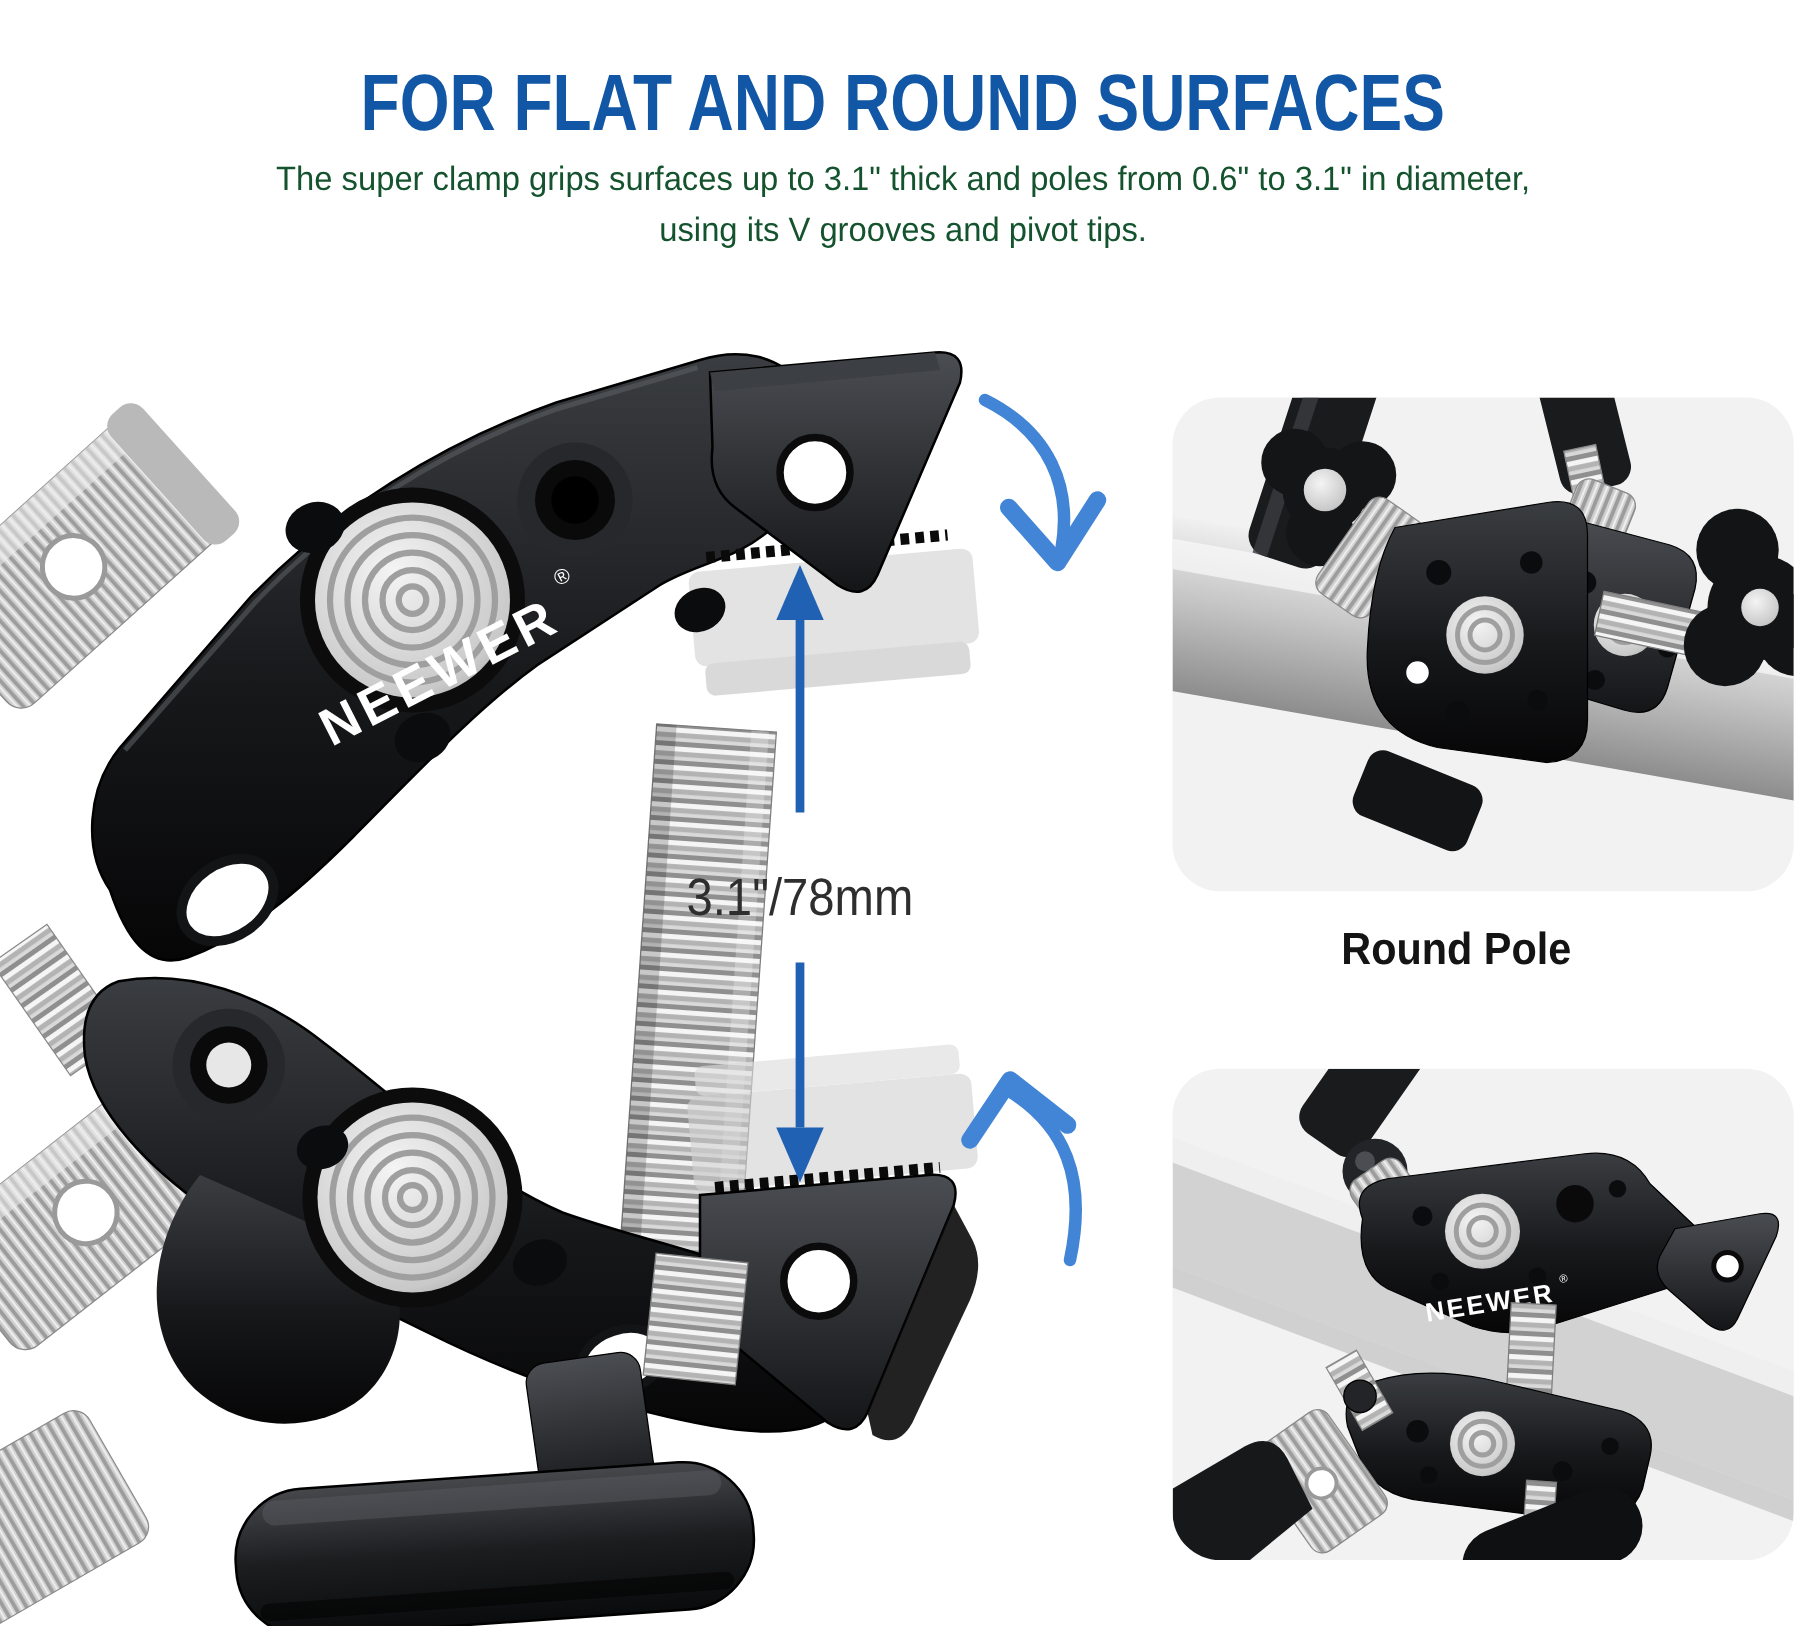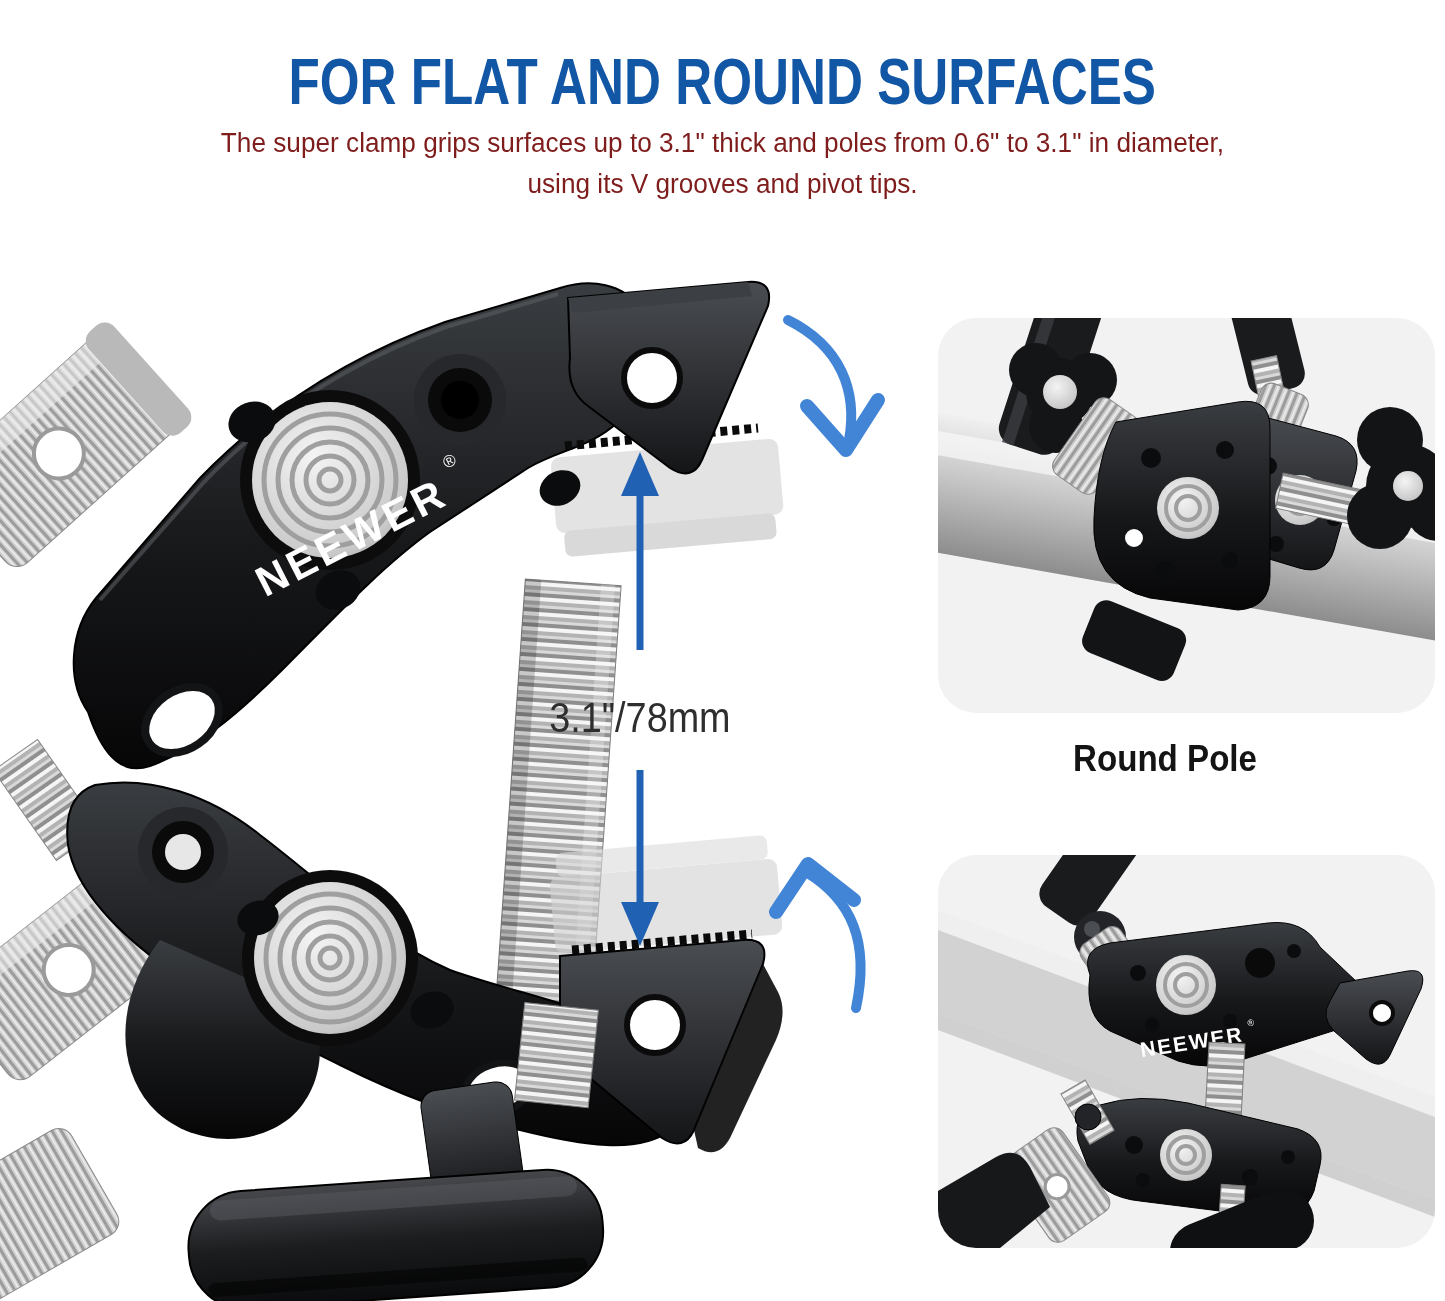--- a/index.html
+++ b/index.html
@@ -3,21 +3,21 @@
 <meta charset="utf-8">
 <style>
   html,body{margin:0;padding:0;background:#ffffff;}
   #stage{position:relative;width:1445px;height:1301px;background:#ffffff;overflow:hidden;
          font-family:"Liberation Sans", sans-serif;}
   
   .title{position:absolute;left:0;top:2px;width:1445px;text-align:center;
          color:#1257a5;font-weight:bold;font-size:64px;letter-spacing:0px;white-space:nowrap;}
   .title>span{display:inline-block;transform:scaleX(.80);transform-origin:center;}
   .subtitle{position:absolute;left:0;top:96px;width:1445px;text-align:center;
-            color:#7f1d1d;font-size:27px;line-height:41px;}
+            color:#14532d;font-size:27px;line-height:41px;}
   .subtitle .ln{display:block;transform:scaleX(.97);transform-origin:center;}
   
   .mainfig{position:absolute;left:0;top:250px;width:930px;height:1051px;}
   
   .inset{position:absolute;left:938px;width:497px;background:#f2f2f2;border-radius:38px;overflow:hidden;}
   .inset.round{top:318px;height:395px;}
   .inset.flat{top:855px;height:393px;}
   .caption{position:absolute;left:916px;width:497px;text-align:center;color:#141414;
            font-weight:bold;font-size:36px;white-space:nowrap;}
   .caption>span{display:inline-block;transform:scaleX(.92);transform-origin:center;}

